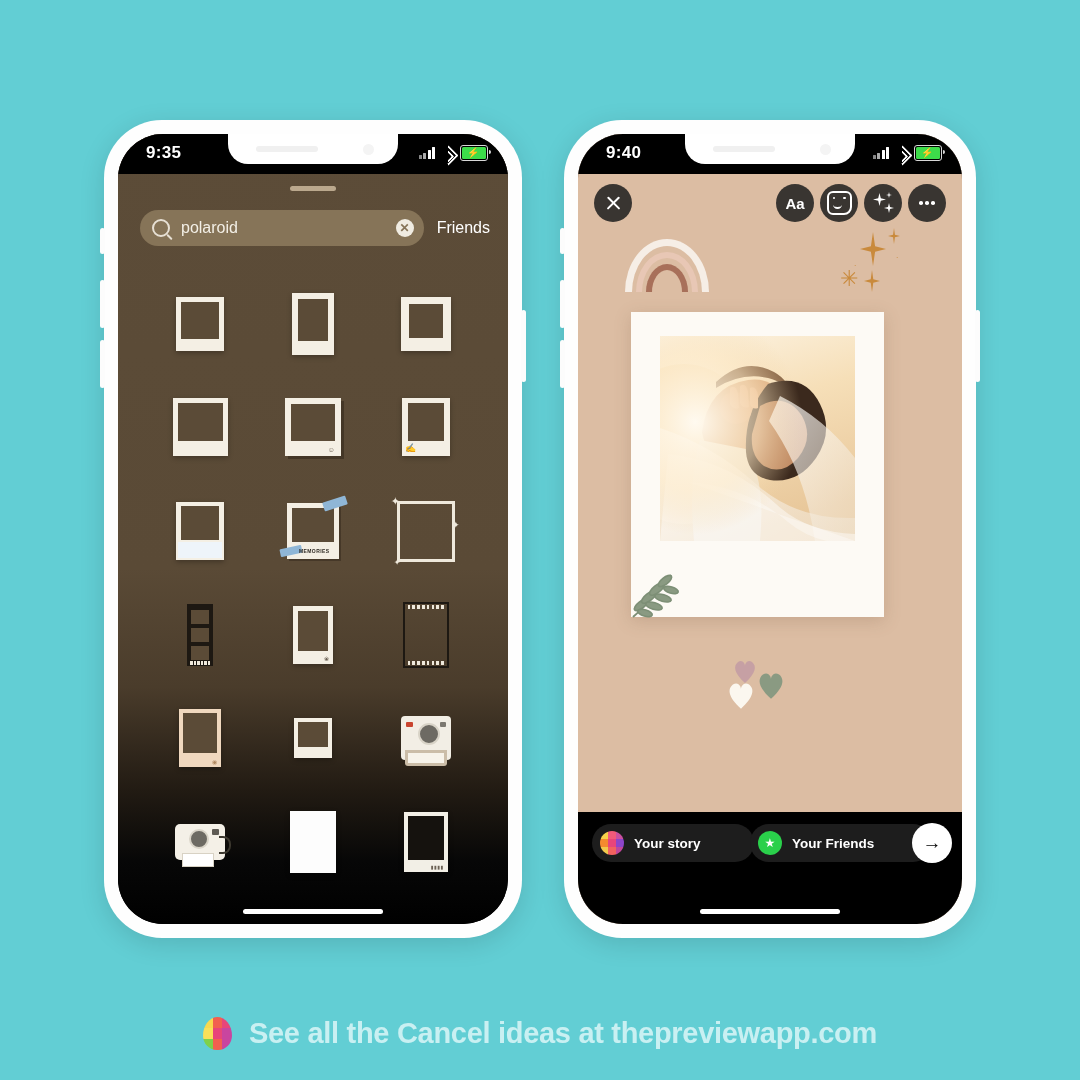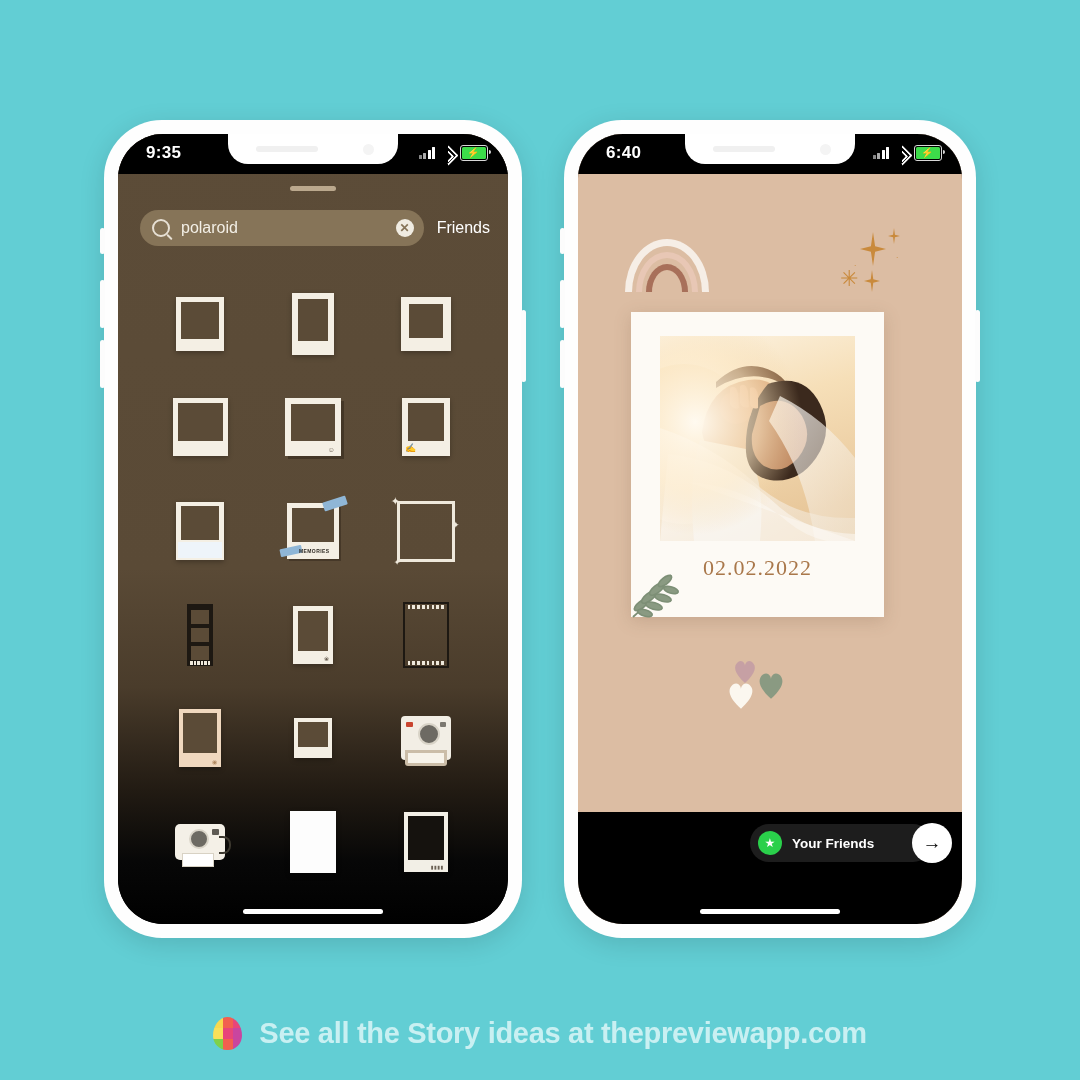--- a/index.html
+++ b/index.html
@@ -414,21 +414,20 @@
               <path d="M90 52 q6-3 8 7 l0 13 q-6 2-8-4z" fill="#e7b288"></path>
 
               <path d="M0 92 q54 18 96 56 q40 36 99 34 l0 23 -195 0z" fill="url(#veil)"></path>
               <path d="M120 60 q44 22 75 62 l0 83 -40 0 q-10-70-46-120z" fill="url(#veil)" opacity=".9"></path>
               <path d="M8 118 q60 6 108 50 q30 28 79 30 l0 7 -195 0z" fill="#ffffff" opacity=".45"></path>
               <path d="M28 146 q58 4 100 40 q26 22 67 22 l0 -3 -167 -59z" fill="#ffffff" opacity=".35"></path>
               <rect width="195" height="205" fill="url(#sun)"></rect>
             </svg>
           </div>
 
-          <div class="carddate">02.02.2022</div>
 
           <div class="leaf">
             <svg viewBox="0 0 62 58" width="62" height="58">
               <g stroke="#7d8f76" stroke-width="1.6" fill="#8a9a82">
                 <path d="M6 54 Q22 40 44 12" fill="none" stroke-width="2"></path>
                 <ellipse cx="14" cy="42" rx="8" ry="3.4" transform="rotate(-38 14 42)"></ellipse>
                 <ellipse cx="22" cy="34" rx="9" ry="3.6" transform="rotate(-38 22 34)"></ellipse>
                 <ellipse cx="30" cy="26" rx="9" ry="3.6" transform="rotate(-38 30 26)"></ellipse>
                 <ellipse cx="38" cy="18" rx="8" ry="3.4" transform="rotate(-38 38 18)"></ellipse>
                 <ellipse cx="18" cy="50" rx="7.5" ry="3.2" transform="rotate(16 18 50)"></ellipse>
@@ -451,38 +450,81 @@
                 <path d="M13 25 C2 15 1 8 6 4 c4-3 7 1 7 4 0-3 3-7 7-4 5 4 4 11-7 21z" fill="#8a9a82"></path>
               </svg>
           </div>
           <div class="hrt" style="left:0;top:22px;width:30px;height:30px;">
             <svg viewBox="0 0 26 26" width="30" height="30">
                 <path d="M13 25 C2 15 1 8 6 4 c4-3 7 1 7 4 0-3 3-7 7-4 5 4 4 11-7 21z" fill="#fbf7ef"></path>
               </svg>
           </div>
         </div>
 
+        <div class="topbar">
+          <div class="circbtn" style="left:16px;top:10px;">
+            <div class="xglyph"></div>
+          </div>
+          <div class="circbtn" style="right:148px;top:10px;">
+            <span class="aa">Aa</span>
+          </div>
+          <div class="circbtn" style="right:104px;top:10px;">
+            <div class="smiley">
+              <span class="e l"></span>
+                <span class="e r"></span>
+                <span class="m"></span>
+            </div>
+          </div>
+          <div class="circbtn" style="right:60px;top:10px;">
+            <div class="spark">
+              <div class="st4" style="left:1px;top:1px;width:13px;height:13px;"></div>
+              <div class="st4" style="right:0;bottom:1px;width:10px;height:10px;"></div>
+              <div class="st4" style="right:2px;top:0;width:6px;height:6px;"></div>
+            </div>
+          </div>
+          <div class="circbtn" style="right:16px;top:10px;">
+            <div class="dots">
+                <i></i>
+                <i></i>
+                <i></i>
+              </div>
+          </div>
+        </div>
 
         <div class="bottombar">
+          <div class="pill" style="left:14px;top:12px;width:146px;">
+            <div class="ig-ava">
+              <span style="background:#f7d04a"></span>
+                <span style="background:#f15a7a"></span>
+                <span style="background:#c94fa0"></span>
+              <span style="background:#f58a2e"></span>
+                <span style="background:#e8457a"></span>
+                <span style="background:#8d45c9"></span>
+              <span style="background:#f2c94c"></span>
+                <span style="background:#f2625f"></span>
+                <span style="background:#c1459b"></span>
+            </div>
+            <span class="lbl">Your story</span>
+          </div>
           <div class="pill" style="left:172px;top:12px;width:166px;">
             <div class="cf-ava">★</div>
             <span class="lbl">Your Friends</span>
           </div>
           <div class="sendbtn" style="right:10px;top:11px;">
             <span>→</span>
           </div>
         </div>
       </div>
 
       <div class="statusbar"></div>
       <div class="notch">
         <div class="spk"></div>
         <div class="cam"></div>
       </div>
-      <div class="clock">6:40</div>
+      <div class="clock">9:40</div>
       <div class="stat-icons">
         <div class="sig">
             <i></i>
             <i></i>
             <i></i>
             <i></i>
           </div>
         <div class="wifi">
             <span></span>
             <span></span>
@@ -502,16 +544,16 @@
       <span style="background:#f9d94e"></span>
         <span style="background:#f2604f"></span>
         <span style="background:#e8457a"></span>
       <span style="background:#f9e05a"></span>
         <span style="background:#e8457a"></span>
         <span style="background:#c9459f"></span>
       <span style="background:#7fd14a"></span>
         <span style="background:#f2604f"></span>
         <span style="background:#c9459f"></span>
     </div>
-    <div class="ftxt">See all the Story ideas at thepreviewapp.com</div>
+    <div class="ftxt">See all the Cancel ideas at thepreviewapp.com</div>
   </div>
 
 </div>
 
 </body></html>

